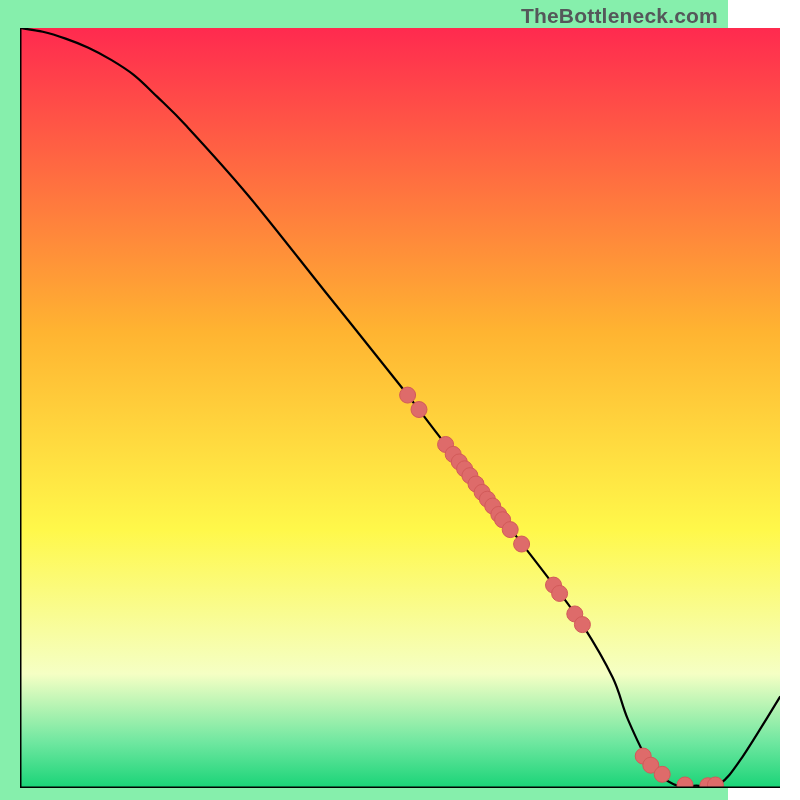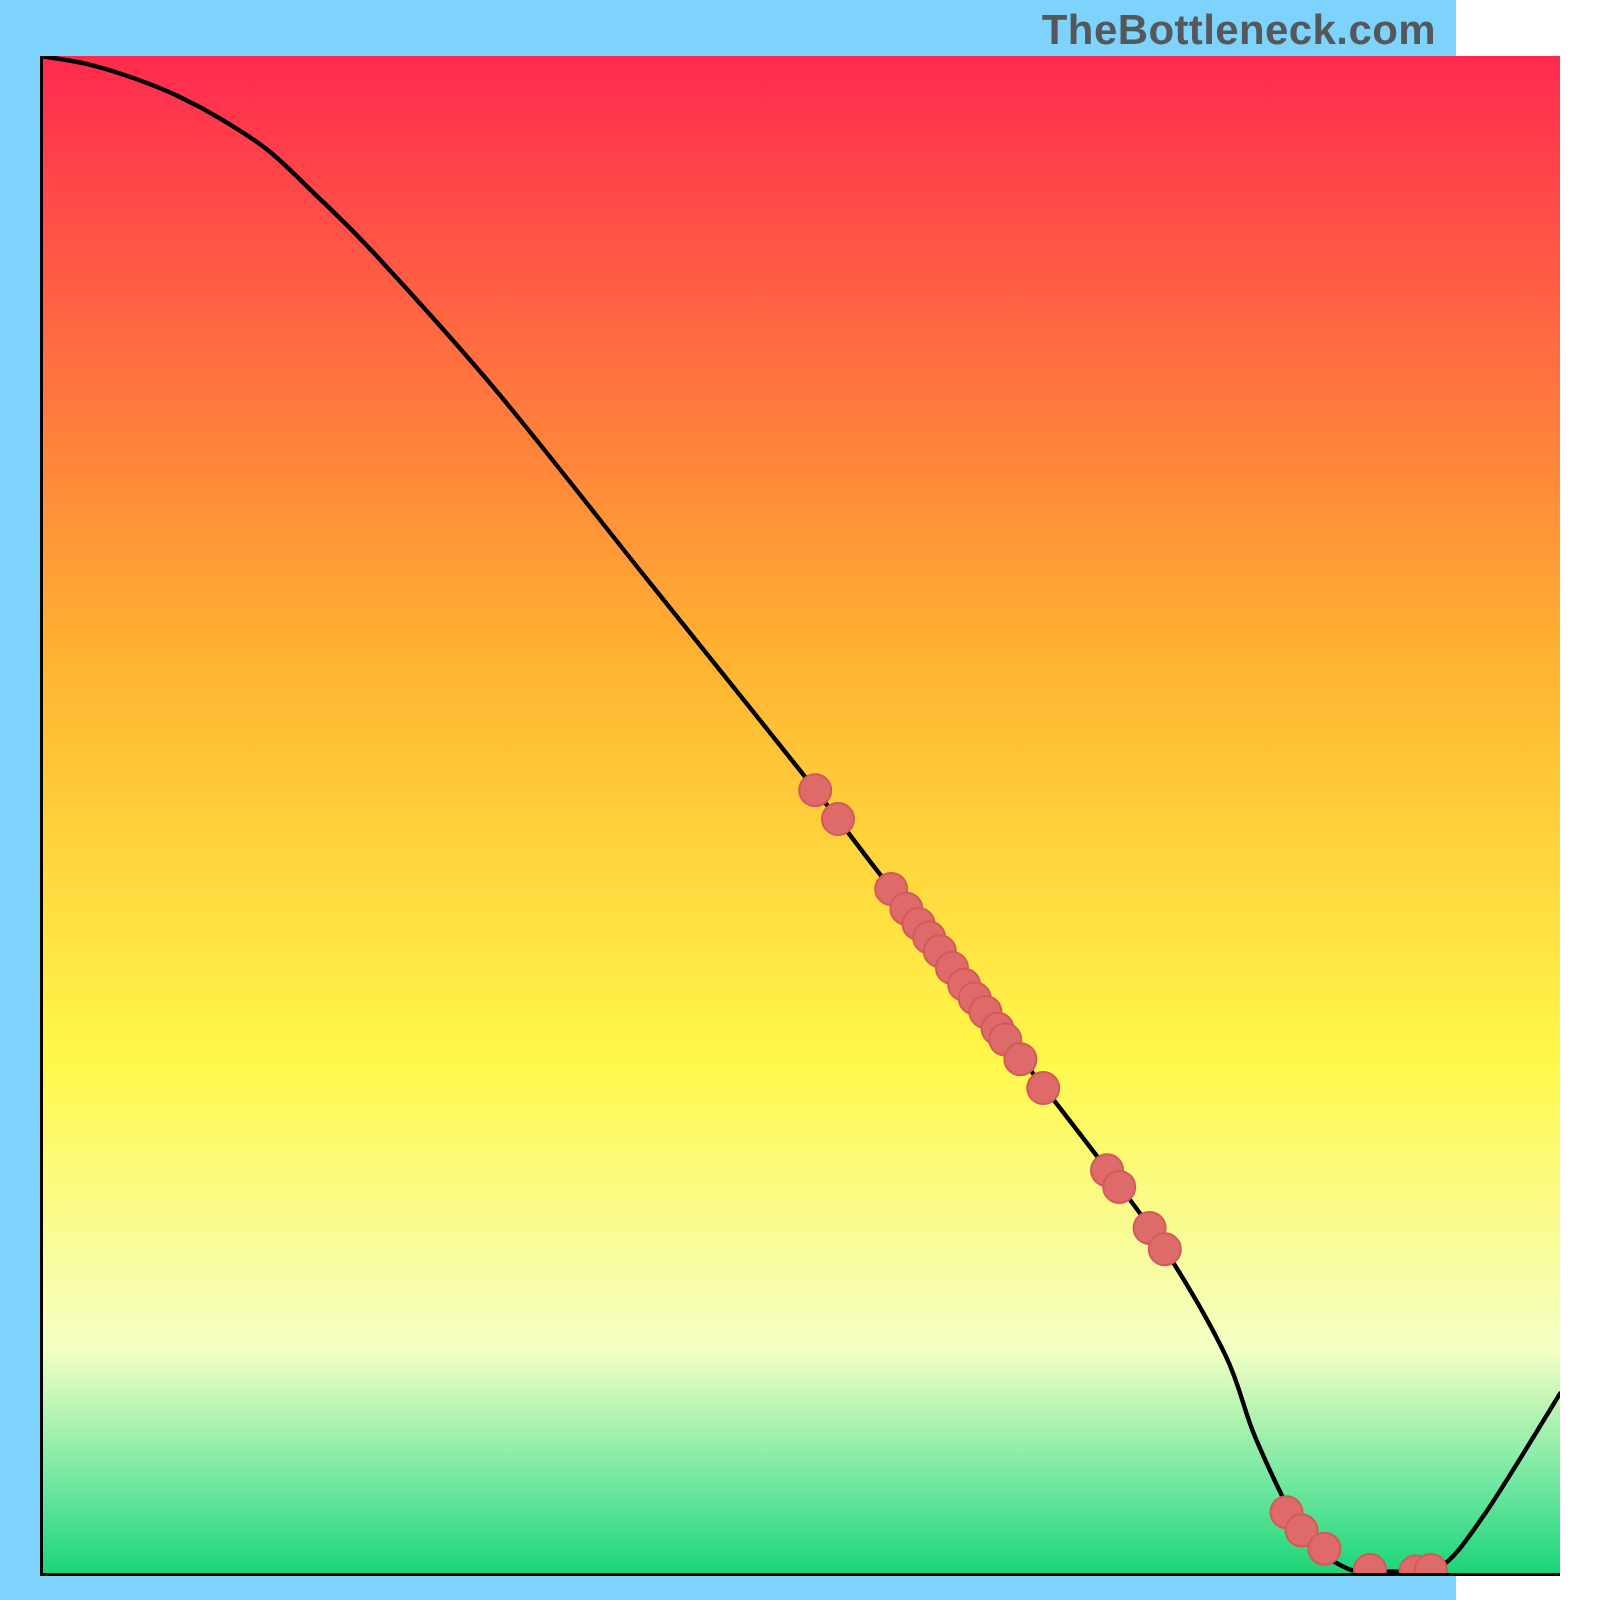--- a/index.html
+++ b/index.html
@@ -7,21 +7,21 @@
     padding: 0;
     width: 800px;
     height: 800px;
     overflow: hidden;
     font-family: Arial, Helvetica, sans-serif;
   }
   .stage {
     position: relative;
     width: 728px;
     height: 800px;
-    background: #7dd3fc;
+    background: #86efac;
   }
   .watermark {
     position: absolute;
     top: 4px;
     right: 10px;
     font-size: 21px;
     font-weight: 600;
     color: #54585a;
     letter-spacing: 0.2px;
   }

